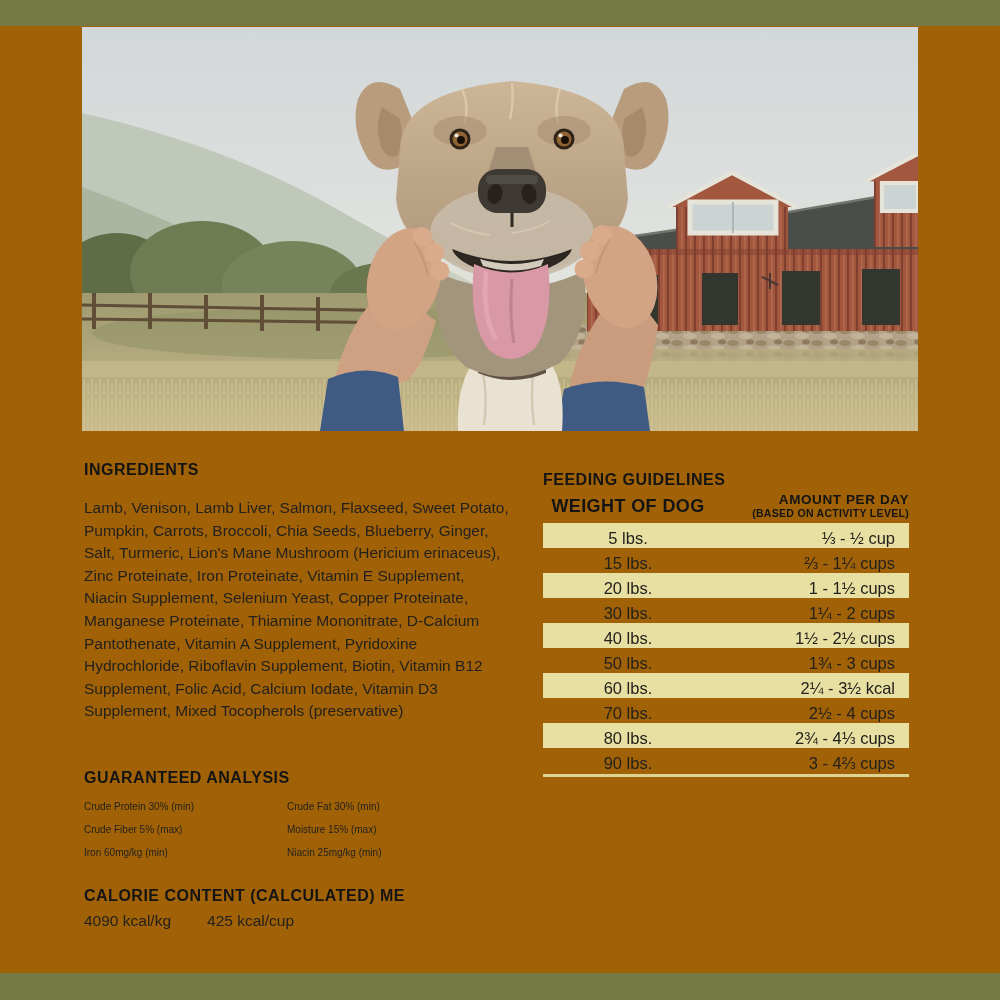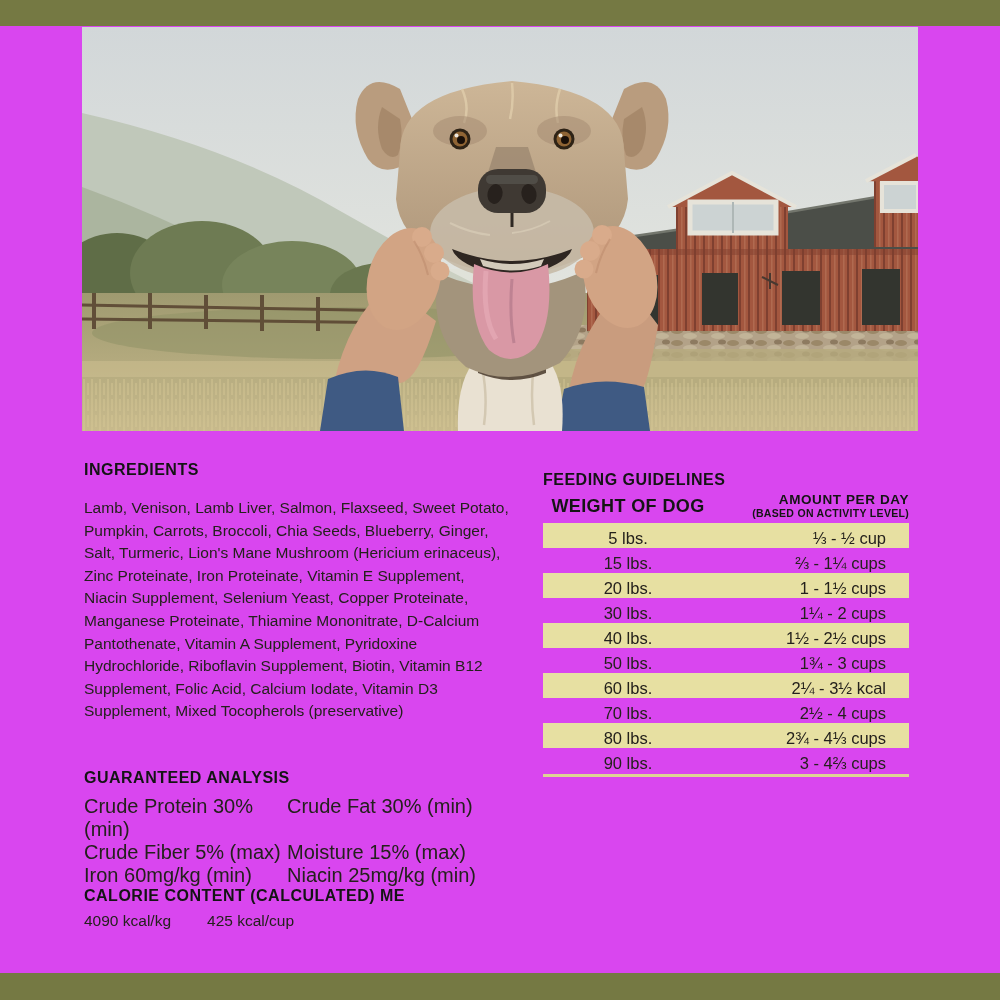--- a/index.html
+++ b/index.html
@@ -1,45 +1,45 @@
 <!DOCTYPE html>
 <html><head>
 <meta charset="utf-8">
 <style>
   * { margin:0; padding:0; box-sizing:border-box; }
   html,body { background:#fbf4e3; }
   body { font-family:"Liberation Sans", sans-serif; }
-  .page { position:relative; width:1000px; height:1000px; background:#d946ef; overflow:hidden; }
+  .page { position:relative; width:1000px; height:1000px; background:#a16207; overflow:hidden; }
 
   .band { position:absolute; left:0; width:1000px; background:#757943; }
   .band.top { top:0; height:26px; }
   .band.bottom { bottom:0; height:27px; }
 
   .photo { position:absolute; left:82px; top:27px; width:836px; height:404px; overflow:hidden; }
   .photo svg { display:block; width:836px; height:404px; }
 
   h2.sec { position:absolute; font-size:16px; font-weight:700; letter-spacing:0.5px; color:#141414; white-space:nowrap; }
 
   .ing-text { position:absolute; left:84px; top:497px; width:426px; font-size:15.5px; line-height:22.6px; color:#24211c; }
 
-  .ga-grid { position:absolute; left:84px; top:795px; width:430px; display:grid; grid-template-columns:203px auto; font-size:20px; line-height:23px; color:#24211c; }
+  .ga-grid { position:absolute; left:84px; top:795px; width:430px; display:grid; grid-template-columns:203px auto; font-size:10px; line-height:23px; color:#24211c; }
 
   .cal-row { position:absolute; left:84px; top:912px; display:flex; gap:36px; font-size:15.5px; color:#24211c; }
 
   .fg-head { position:absolute; left:543px; top:492px; width:366px; display:flex; justify-content:space-between; align-items:flex-end; color:#141414; }
   .fg-col1 { width:170px; text-align:center; font-weight:700; font-size:18px; letter-spacing:0.4px; padding-bottom:2px; }
   .fg-col2 { text-align:right; }
   .fg-col2-main { font-weight:700; font-size:13.5px; letter-spacing:0.6px; }
   .fg-col2-sub { font-weight:700; font-size:10.5px; letter-spacing:0.3px; }
 
   .fg-table { position:absolute; left:543px; top:523px; width:366px; }
   .fg-row { display:flex; align-items:flex-end; height:25px; font-size:16.5px; color:#24211c; }
   .fg-row.hl { background:#e7e0a2; }
   .fg-weight { width:170px; text-align:center; }
-  .fg-amount { flex:1; text-align:right; padding-right:23px; }
+  .fg-amount { flex:1; text-align:right; padding-right:14px; }
   .fg-rule { position:absolute; left:543px; top:774px; width:366px; height:3px; background:#ddd494; }
 </style>
 </head>
 <body>
 
 <div class="page">
 
   <div class="band top"></div>
 
   <div class="photo">

